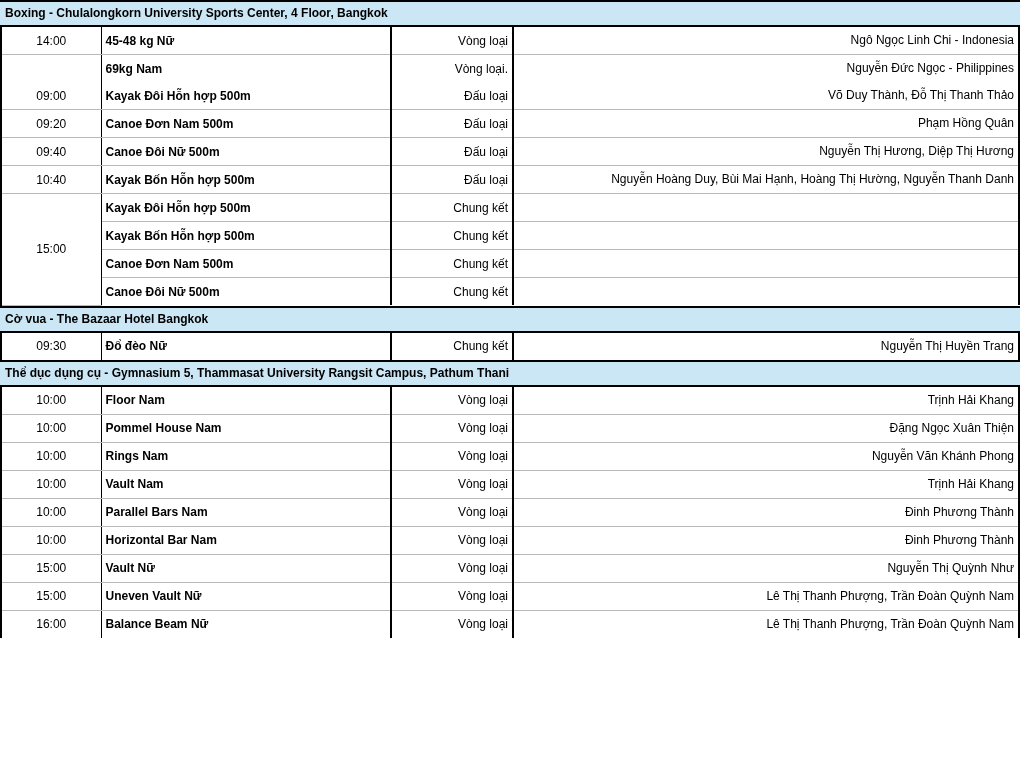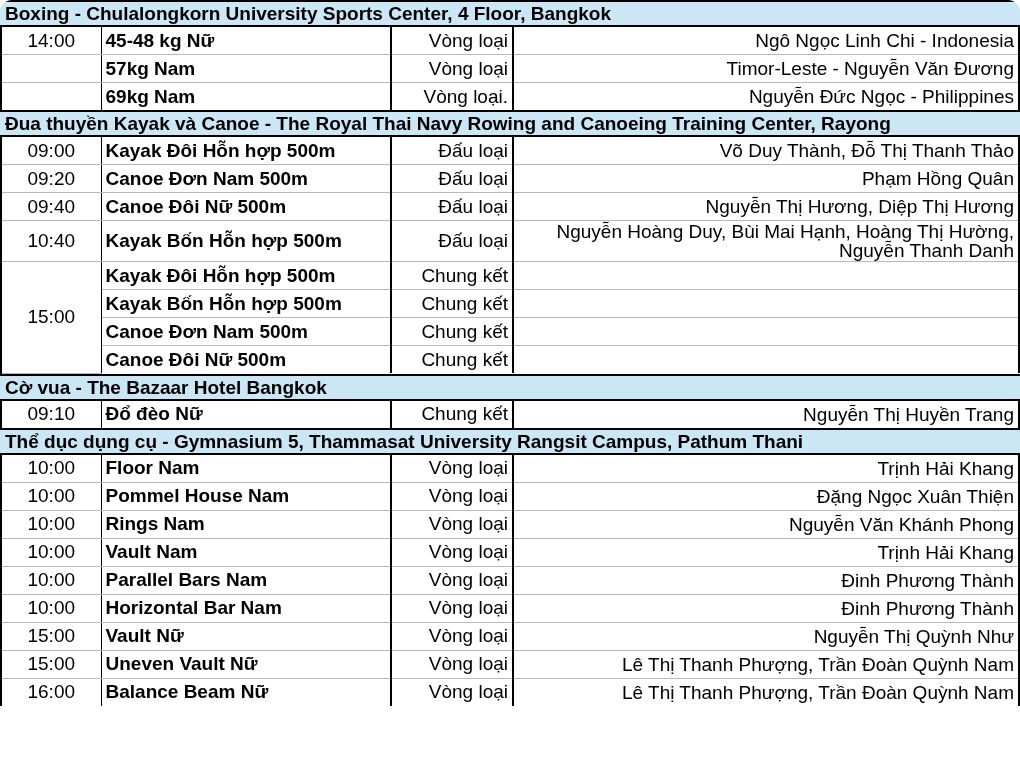--- a/index.html
+++ b/index.html
@@ -2,23 +2,22 @@
 <html><head>
 <meta charset="utf-8">
 <style>
   html, body { margin:0; padding:0; background:#ffffff; }
   #app {
     position:relative;
     width:1020px; height:769px;
     overflow:hidden;
     background:#ffffff;
     font-family:"Liberation Sans","DejaVu Sans",sans-serif;
-    font-size:19px;
+    font-size:12px;
     color:#000000;
-    border-radius:12px;
     -webkit-font-smoothing:antialiased;
   }
   .section-header {
     background:#cbe6f4;
     border-top:2px solid #000;
     border-bottom:2px solid #000;
     height:23px;
     line-height:23px;
     font-weight:bold;
     padding-left:5px;
@@ -80,38 +79,29 @@
       </colgroup>
       <tbody>
             <tr>
               <td class="time-cell">14:00</td>
               <td class="event-cell">45-48 kg Nữ</td>
               <td class="round-cell">Vòng loại</td>
               <td class="participants-cell">Ngô Ngọc Linh Chi - Indonesia</td>
             </tr>
             <tr>
               <td class="time-cell"></td>
-              <td class="event-cell">57kg Nam</td>
-              <td class="round-cell">Vòng loại</td>
-              <td class="participants-cell">Timor-Leste - Nguyễn Văn Đương</td>
-            </tr>
-            <tr>
-              <td class="time-cell"></td>
               <td class="event-cell">69kg Nam</td>
               <td class="round-cell">Vòng loại.</td>
               <td class="participants-cell">Nguyễn Đức Ngọc - Philippines</td>
             </tr>
           </tbody>
     </table>
   </div>
 
   <div class="section">
-    <div class="section-header">
-      <span class="section-title">Đua thuyền Kayak và Canoe - The Royal Thai Navy Rowing and Canoeing Training Center, Rayong</span>
-    </div>
     <table class="rows">
       <colgroup>
         <col style="width:100px">
         <col style="width:290px">
         <col style="width:122px">
         <col style="width:506px">
       </colgroup>
       <tbody>
             <tr>
               <td class="time-cell">09:00</td>
@@ -171,21 +161,21 @@
   <div class="section">
     <table class="rows">
       <colgroup>
         <col style="width:100px">
         <col style="width:290px">
         <col style="width:122px">
         <col style="width:506px">
       </colgroup>
       <tbody>
             <tr>
-              <td class="time-cell">09:10</td>
+              <td class="time-cell">09:30</td>
               <td class="event-cell">Đổ đèo Nữ</td>
               <td class="round-cell">Chung kết</td>
               <td class="participants-cell">Nguyễn Thị Huyền Trang</td>
             </tr>
           </tbody>
     </table>
   </div>
 
   <div class="section">
     <div class="section-header">

